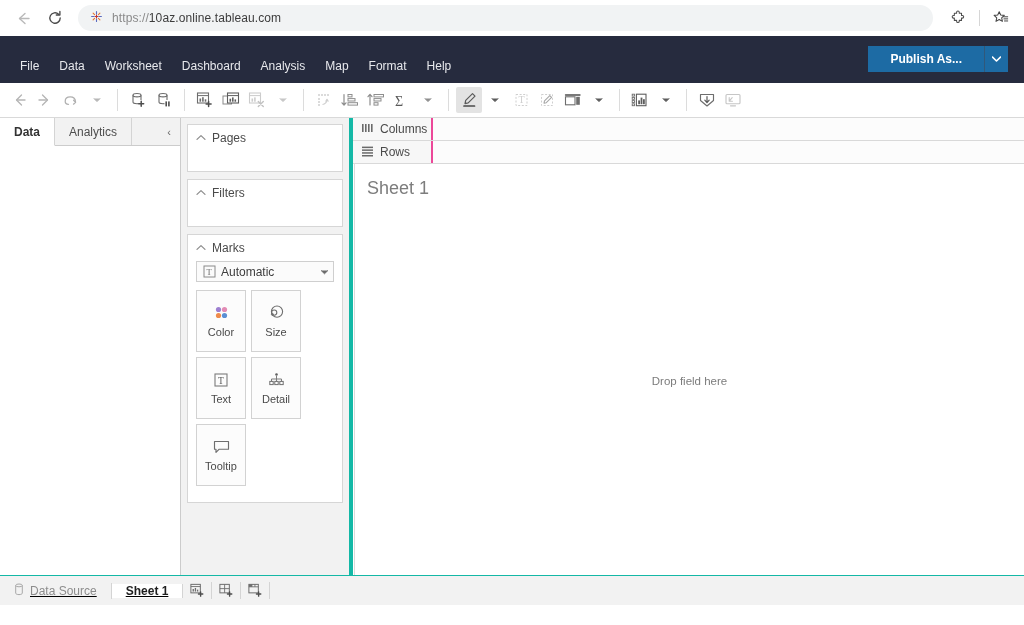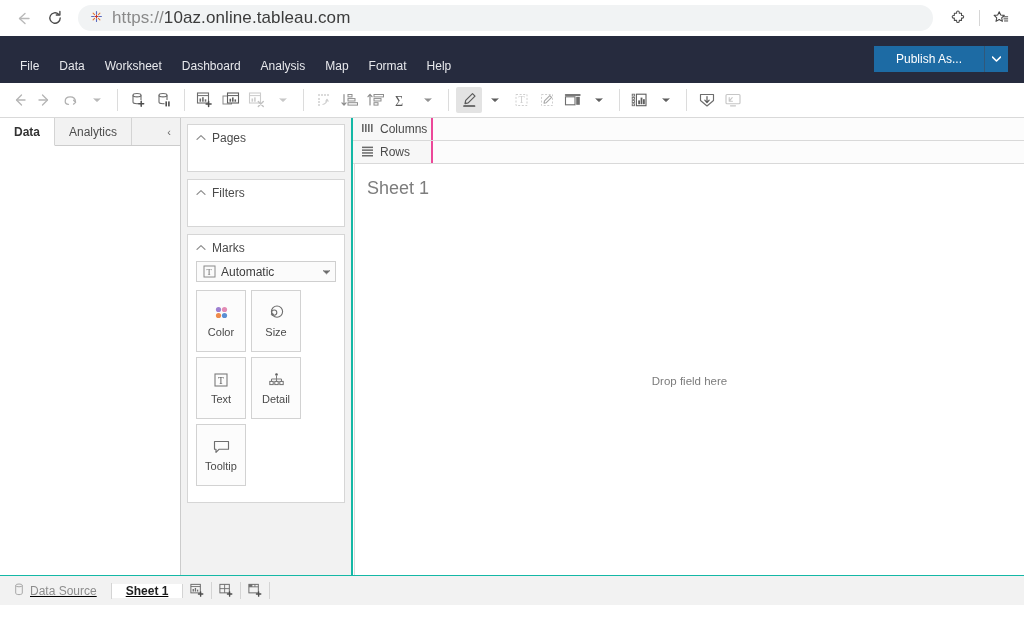--- a/index.html
+++ b/index.html
@@ -32,21 +32,21 @@
     background: #f1f3f4;
     border-radius: 13px;
     display: flex;
     align-items: center;
     padding: 0 12px;
     margin: 0 8px 0 6px;
     gap: 9px;
     max-width: 872px;
   }
   .url-text {
-    font-size: 17px;
+    font-size: 12px;
     color: #3c3c3c;
     letter-spacing: .1px;
     white-space: nowrap;
     overflow: hidden;
   }
   .url-text .scheme { color: #8a8a8a; }
   .chrome-right { display: flex; align-items: center; gap: 2px; flex: none; }
   .chrome-sep { width: 1px; height: 16px; background: #d6d6d6; margin: 0 4px; }
 
   
@@ -69,21 +69,21 @@
   .publish-wrap {
     position: absolute;
     right: 16px; top: 10px;
     display: flex;
     height: 26px;
   }
   .publish-btn {
     background: #1d6ba4;
     color: #ffffff;
     font-size: 12px;
-    font-weight: normal;
+    font-weight: bold;
     padding: 8px 22px;
     display: flex; align-items: center; justify-content: center;
     border: none;
     cursor: pointer;
   }
   .publish-caret {
     background: #1d6ba4;
     width: 24px;
     border-left: 1px solid #31587a;
     display: flex; align-items: center; justify-content: center;
@@ -171,21 +171,21 @@
     color: #6b6b6b;
     font-size: 11px;
     background: #f2f2f2;
   }
   .data-body { flex: 1; background: #ffffff; }
 
   
   .cards-col {
     width: 172px;
     background: #f2f2f2;
-    border-right: 2px solid #14b8a6;
+    border-right: 4px solid #14b8a6;
     padding: 6px;
     display: flex;
     flex-direction: column;
     gap: 7px;
   }
   .card {
     background: #ffffff;
     border: 1px solid #d6d6d6;
   }
   .card-head {

